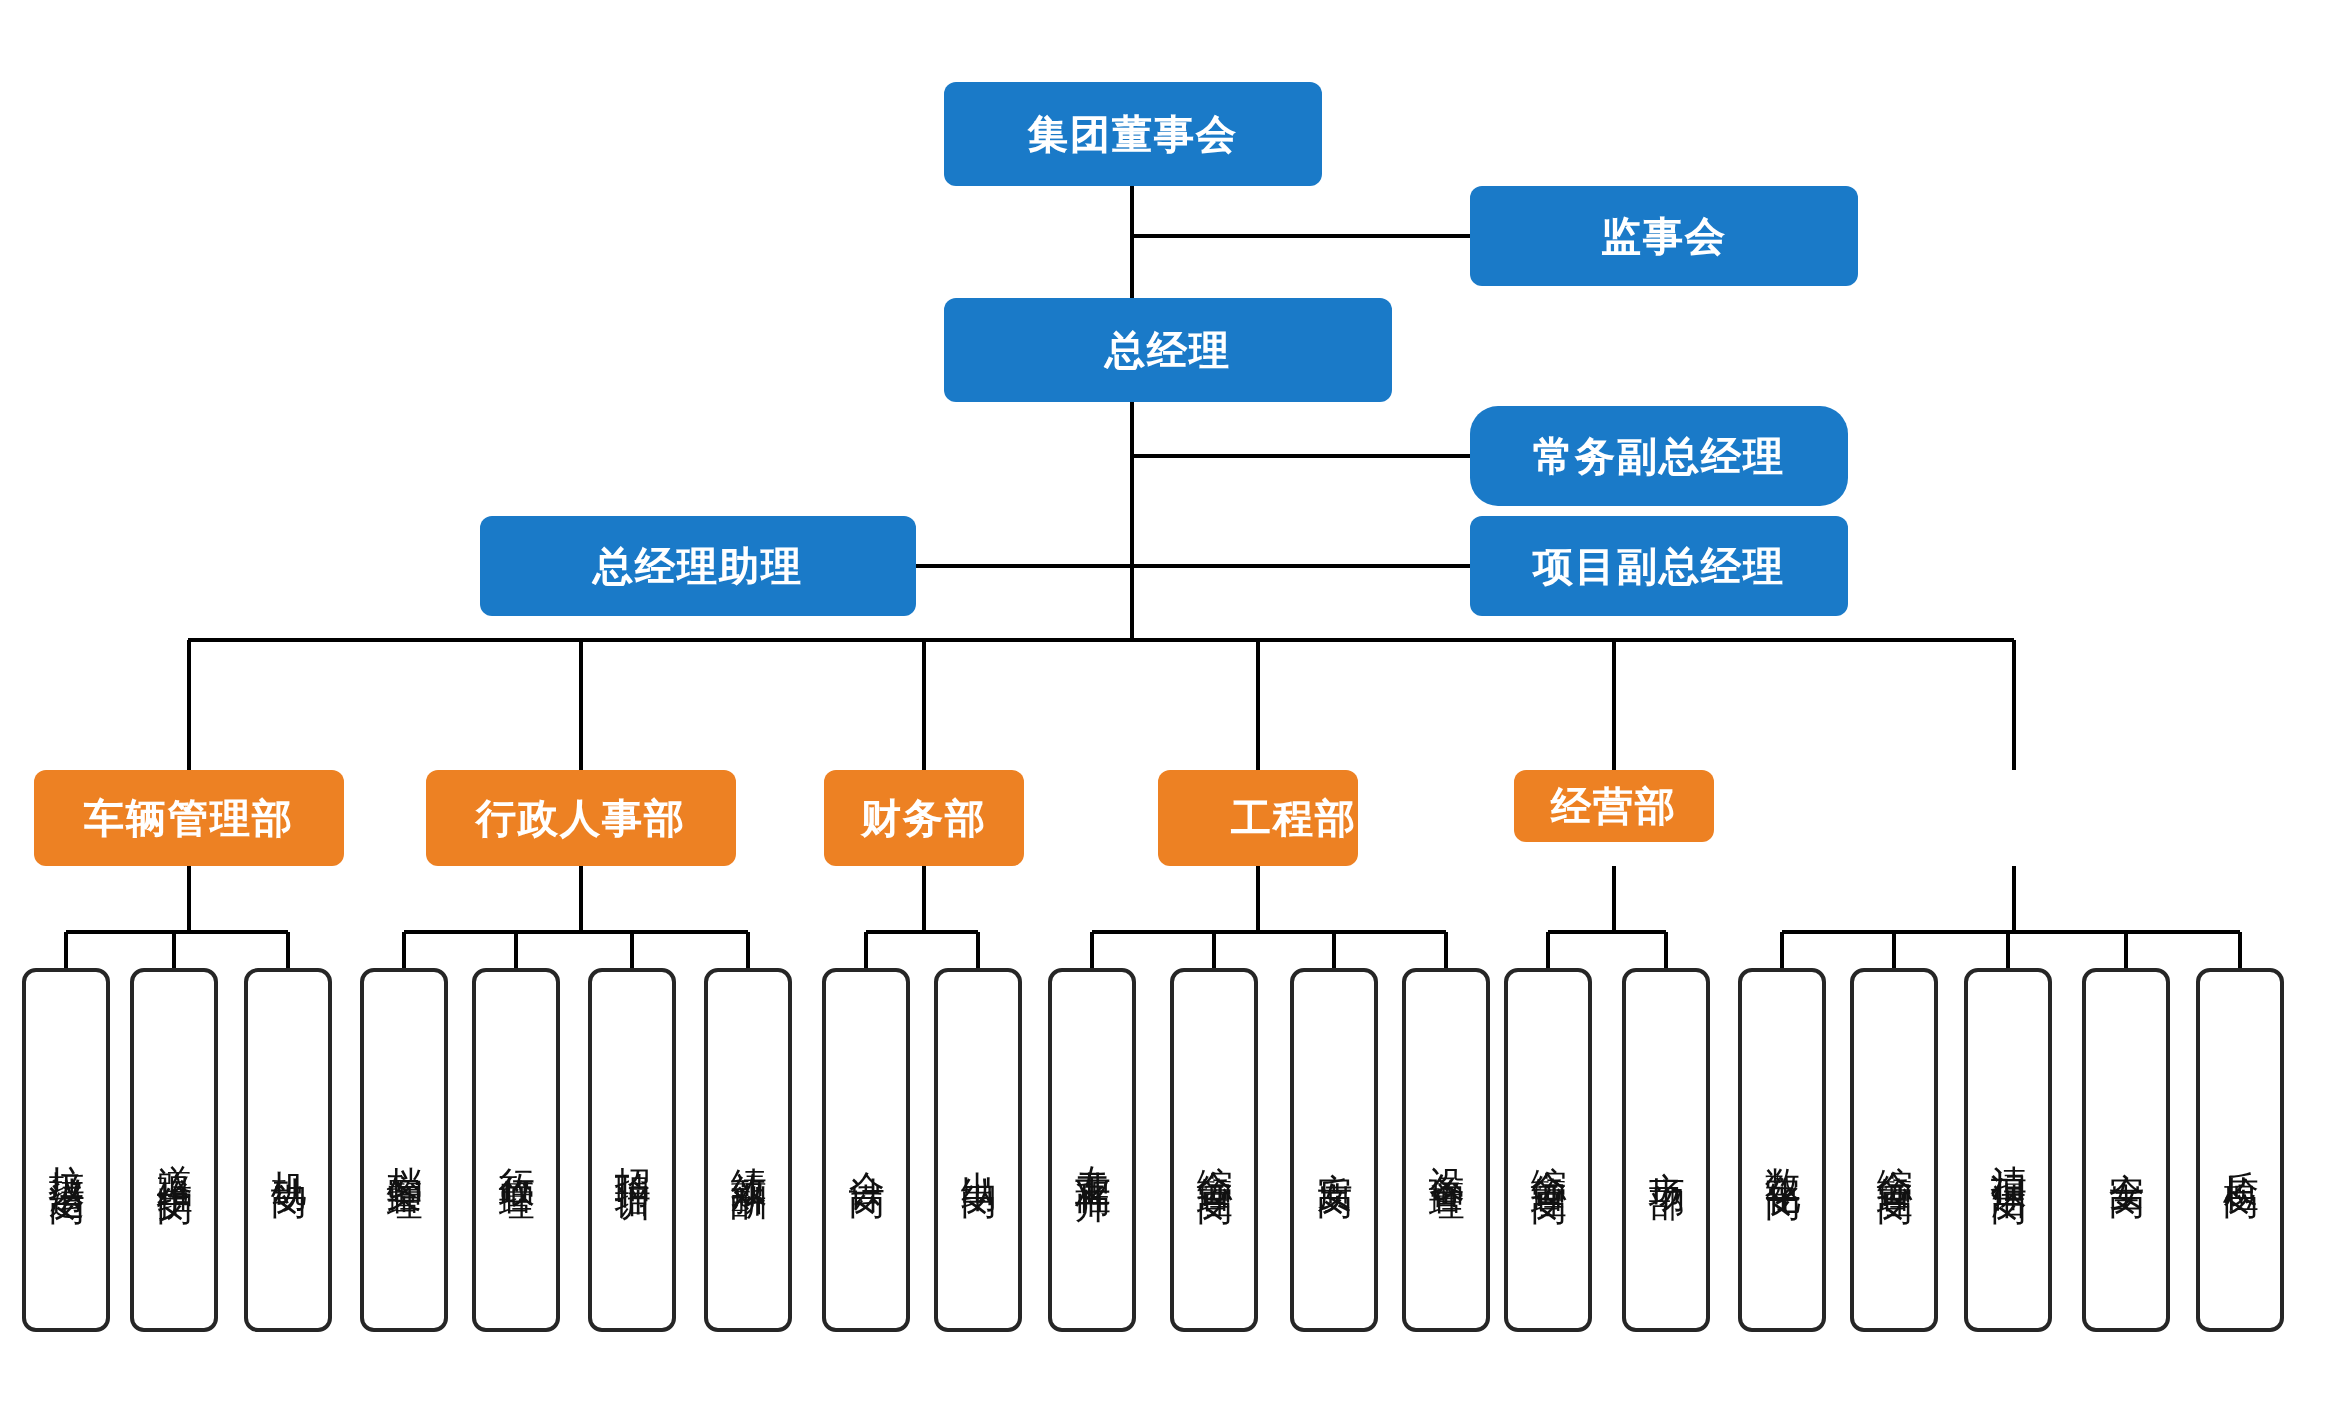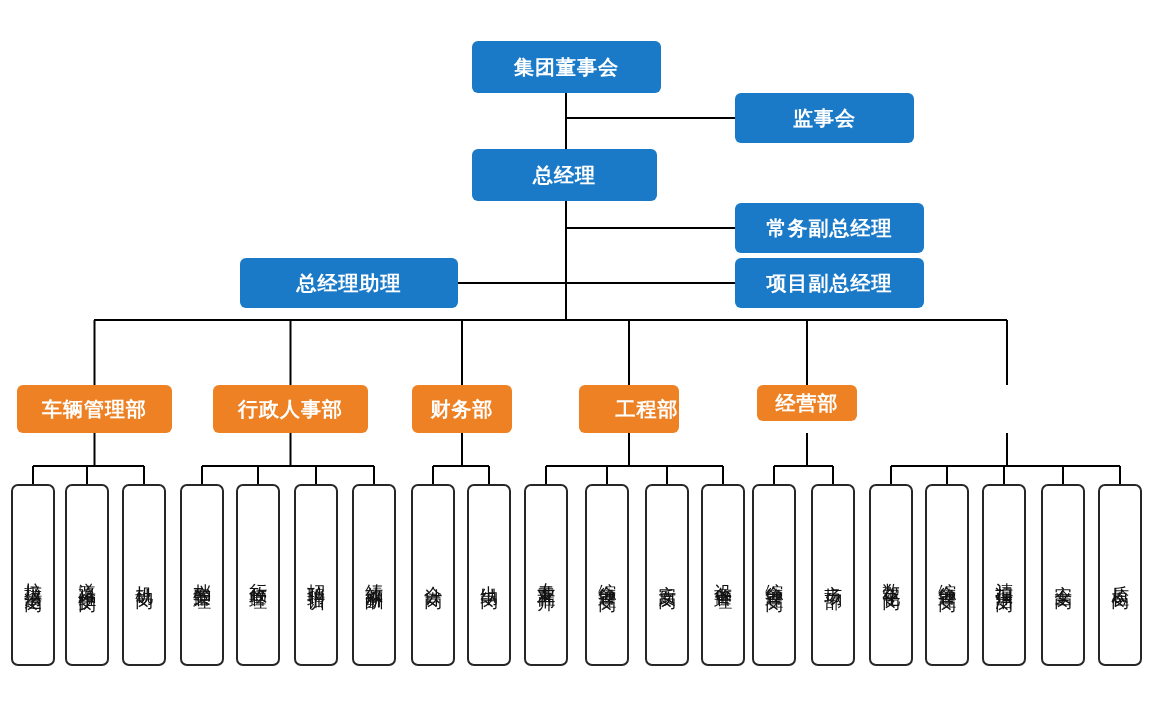--- a/index.html
+++ b/index.html
@@ -111,23 +111,23 @@
       <line x1="1007" y1="320" x2="1007" y2="385" stroke="#000000" stroke-width="2"></line>
       <line x1="1007" y1="433" x2="1007" y2="466" stroke="#000000" stroke-width="2"></line>
       <line x1="891" y1="466" x2="1120" y2="466" stroke="#000000" stroke-width="2"></line>
       <line x1="891" y1="466" x2="891" y2="484" stroke="#000000" stroke-width="2"></line>
       <line x1="947" y1="466" x2="947" y2="484" stroke="#000000" stroke-width="2"></line>
       <line x1="1004" y1="466" x2="1004" y2="484" stroke="#000000" stroke-width="2"></line>
       <line x1="1063" y1="466" x2="1063" y2="484" stroke="#000000" stroke-width="2"></line>
       <line x1="1120" y1="466" x2="1120" y2="484" stroke="#000000" stroke-width="2"></line>
     </svg>
 <div class="node blue" style="left: 472px; top: 41px; width: 189px; height: 52px;">集团董事会</div>
-    <div class="node blue" style="left: 735px; top: 93px; width: 179px; height: 50px;">监事会</div>
-    <div class="node blue" style="left: 472px; top: 149px; width: 185px; height: 52px; font-family: Liberation Serif, serif;">总经理</div>
-    <div class="node blue" style="left: 735px; top: 203px; width: 189px; height: 50px;">常务副总经理</div>
+    <div class="node blue" style="left: 735px; top: 93px; width: 194px; height: 50px;">监事会</div>
+    <div class="node blue" style="left: 472px; top: 149px; width: 224px; height: 52px; font-family: Liberation Serif, serif;">总经理</div>
+    <div class="node blue" style="left: 735px; top: 203px; width: 189px; height: 50px; border-radius: 14px;">常务副总经理</div>
     <div class="node blue" style="left: 240px; top: 258px; width: 218px; height: 50px;">总经理助理</div>
     <div class="node blue" style="left: 735px; top: 258px; width: 189px; height: 50px;">项目副总经理</div>
     <div class="node orange" style="left: 17px; top: 385px; width: 155px; height: 48px;">车辆管理部</div>
     <div class="leaf" style="left: 11px; top: 484px; width: 44px; height: 182px;">
       <span class="vtext">垃圾清运岗</span>
     </div>
     <div class="leaf" style="left: 65px; top: 484px; width: 44px; height: 182px;">
       <span class="vtext">道路维护岗</span>
     </div>
     <div class="leaf" style="left: 122px; top: 484px; width: 44px; height: 182px;">

